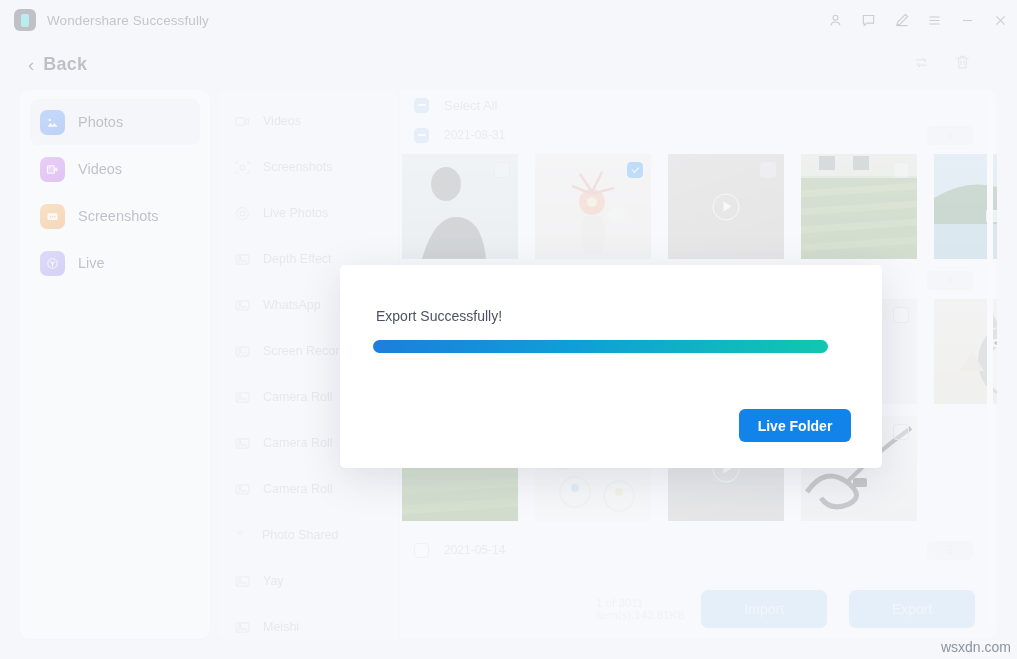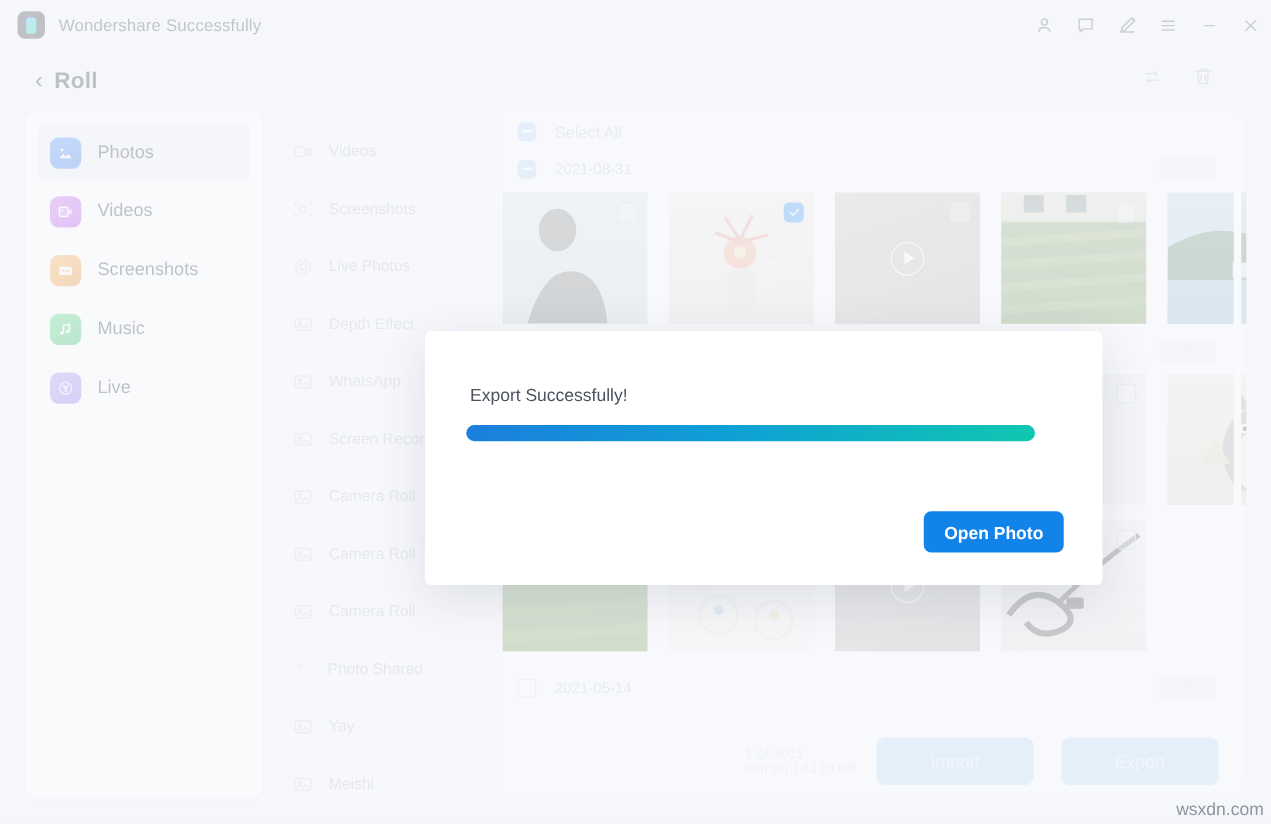--- a/index.html
+++ b/index.html
@@ -275,21 +275,21 @@
         <svg width="15" height="15" viewBox="0 0 16 16" stroke="#5b6170" stroke-width="1.2">
           <path d="M3.6 3.6l8.8 8.8M12.4 3.6l-8.8 8.8"></path>
         </svg>
       </div>
     </div>
   </div>
 
   <div class="backrow">
     <div class="back-btn">
       <span class="back-chev">‹</span>
-      <span class="back-label">Roll</span>
+      <span class="back-label">Back</span>
     </div>
     <div class="toprow-tools">
       <span>
         <svg width="19" height="19" viewBox="0 0 20 20" fill="none" stroke="#b8bdc8" stroke-width="1.3">
           <path d="M4.5 7.2h9.2l-2-2M15.5 12.8H6.3l2 2"></path>
           <path d="M13.7 7.2v2.2M6.3 12.8v-2.2"></path>
         </svg>
       </span>
       <span>
         <svg width="19" height="19" viewBox="0 0 20 20" fill="none" stroke="#b8bdc8" stroke-width="1.3">
@@ -330,30 +330,20 @@
           <svg width="15" height="15" viewBox="0 0 16 16" fill="#fff">
             <rect x="2.6" y="4.6" width="10.8" height="7.2" rx="1.4" opacity=".95"></rect>
             <circle cx="5.6" cy="8.2" r=".85" fill="#ef8118"></circle>
             <circle cx="8" cy="8.2" r=".85" fill="#ef8118"></circle>
             <circle cx="10.4" cy="8.2" r=".85" fill="#ef8118"></circle>
           </svg>
         </span>
         <span class="nav-label">Screenshots</span>
       </div>
 
-      <div class="nav-item">
-        <span class="nav-ico ico-music">
-          <svg width="15" height="15" viewBox="0 0 16 16" fill="none" stroke="#fff" stroke-width="1.3">
-            <path d="M6.2 11V4.8l5-1.1v6"></path>
-            <circle cx="4.7" cy="11.1" r="1.5" fill="#fff" stroke="none"></circle>
-            <circle cx="9.7" cy="9.9" r="1.5" fill="#fff" stroke="none"></circle>
-          </svg>
-        </span>
-        <span class="nav-label">Music</span>
-      </div>
 
       <div class="nav-item">
         <span class="nav-ico ico-apps">
           <svg width="15" height="15" viewBox="0 0 16 16" fill="none" stroke="#fff" stroke-width="1.3">
             <circle cx="8" cy="8" r="5.1" opacity=".7"></circle>
             <path d="M5.8 5.6L8 8.6l2.2-3M8 8.6v2.6"></path>
           </svg>
         </span>
         <span class="nav-label">Live</span>
       </div>
@@ -634,19 +624,19 @@
 
     <div class="scrollbar"></div>
   </div>
 
   <div class="dim"></div>
 
   <div class="modal">
     <div class="modal-title">Export Successfully!</div>
     <div class="progress"></div>
     <div class="modal-actions">
-      <div class="btn-open">Open Photo</div>
+      <div class="btn-open">Live Folder</div>
     </div>
   </div>
 
   <div class="watermark">wsxdn.com</div>
 
 </div>
 
 </body></html>

